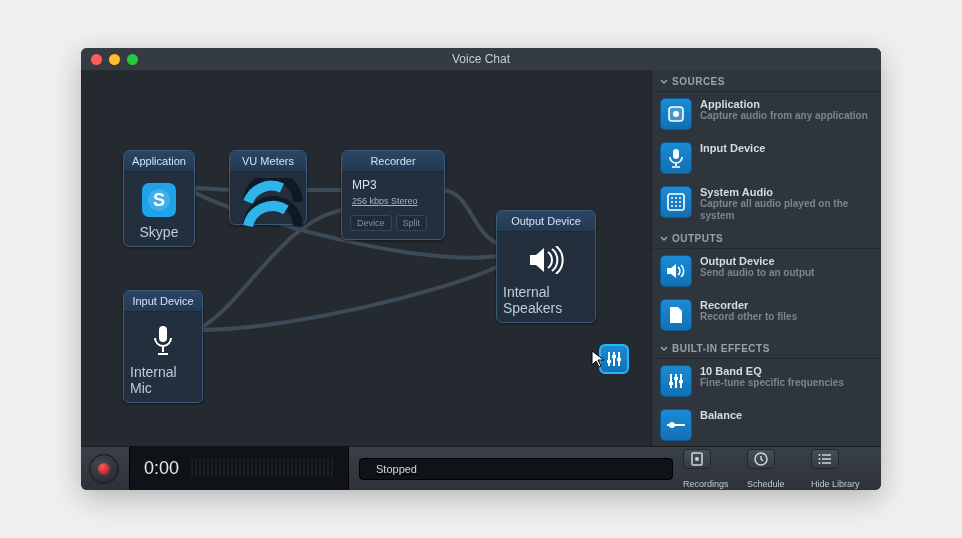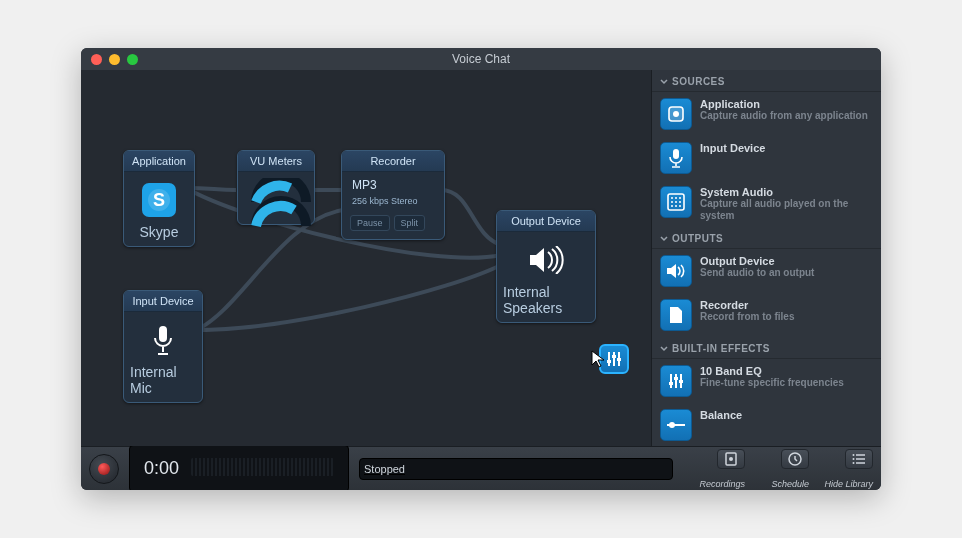--- a/index.html
+++ b/index.html
@@ -11,42 +11,42 @@
   .tl.red{background:#ff5f57;} .tl.yel{background:#febc2e;} .tl.grn{background:#28c840;}
   .title { position:absolute; left:0; right:0; text-align:center; color:#c5cbd2; font-size:12px; }
   .body { display:flex; height: calc(100% - 22px - 44px); }
   .canvas { flex:1; background:#252a31; position:relative; overflow:hidden; }
   svg.wires { position:absolute; inset:0; width:100%; height:100%; }
   .node { position:absolute; background:#232f3d; border:1px solid #3a5a78; border-radius:6px; box-shadow:0 1px 3px rgba(0,0,0,.5); }
   .node-head { background:linear-gradient(#2b4563,#243a53); color:#cfe3f5; font-size:11px; text-align:center; padding:4px 6px; border-radius:5px 5px 0 0; border-bottom:1px solid #1b2a3a;}
   .node-body { display:flex; flex-direction:column; align-items:center; padding:8px 6px 6px; gap:4px; }
   .node-icon { width:40px; height:40px; display:flex; align-items:center; justify-content:center; }
   .node-label { color:#b8cde0; font-size:14px; }
-  .rec-detail { color:#9bb6cf; font-size:9px; line-height:1.2; text-align:left; width:100%; padding:0 2px;}
+  .rec-detail { color:#9bb6cf; font-size:9px; line-height:1.2; text-align:left; width:100%; padding:0 2px;text-decoration:underline;}
   .rec-title { color:#cfe3f5; font-size:12px; padding:0 2px;}
   .rec-btns { display:flex; gap:4px; margin-top:4px;}
   .rec-btn { background:#1d2b3a; border:1px solid #33475b; color:#7b92a8; font-size:9px; padding:2px 6px; border-radius:3px; }
   .sidebar { width:230px; background:#2f353d; overflow-y:auto; border-left:1px solid #1a1e23;font-weight:bold;}
   .sec-head { display:flex; align-items:center; gap:4px; padding:6px 8px 4px; color:#9aa2ab; font-size:10px; letter-spacing:.5px; border-bottom:1px solid #252a30;}
   .lib-item { display:flex; gap:8px; padding:6px 8px; }
   .lib-icon { flex:0 0 32px; width:32px; height:32px; background:linear-gradient(#1a8bd4,#1270b4); border-radius:5px; display:flex; align-items:center; justify-content:center; border:1px solid #0d5a92;}
   .lib-text { display:flex; flex-direction:column; }
   .lib-name { color:#d5dbe2; font-size:11px; }
   .lib-desc { color:#7c848e; font-size:10px; line-height:1.15; }
   .toolbar { height:44px; background:linear-gradient(#3a4048,#2d3238); border-top:1px solid #1a1e23; display:flex; align-items:center; padding:0 8px; gap:10px;}
   .rec-button { width:30px; height:30px; border-radius:50%; background:radial-gradient(circle at 40% 35%, #444a52, #1f2329); border:1px solid #14171b; display:flex; align-items:center; justify-content:center;}
   .rec-dot { width:12px; height:12px; border-radius:50%; background:radial-gradient(circle at 35% 30%, #ff5a5a, #8c1313);}
   .time-panel { background:#0f1216; border:1px solid #000; border-radius:4px; padding:12px 14px; display:flex; gap:12px; min-width:220px;}
   .timecode { color:#e3e8ee; font-size:18px; font-weight:300;}
   .meter { flex:1; height:18px; background:repeating-linear-gradient(90deg,#1a1f25,#1a1f25 2px,#0f1216 2px,#0f1216 4px); border-radius:2px;}
-  .status-panel { background:#0f1216; border:1px solid #000; border-radius:4px; padding:4px 4px; flex:1; display:flex; flex-direction:column; justify-content:center; min-width:0;text-decoration:underline;}
+  .status-panel { background:#0f1216; border:1px solid #000; border-radius:4px; padding:4px 16px; flex:1; display:flex; flex-direction:column; justify-content:center; min-width:0;text-decoration:underline;}
   .status-l1{color:#cfd5dc; font-size:11px;}
   .status-l2{color:#8e959e; font-size:10px; white-space:nowrap; overflow:hidden; text-overflow:ellipsis;}
   .tb-btns{display:flex; gap:2px;}
-  .tb-btn{width:62px; display:flex; flex-direction:column; align-items:flex-end; gap:10px; color:#c3c9d0; font-size:9px;font-style:italic;}
+  .tb-btn{width:62px; display:flex; flex-direction:column; align-items:flex-start; gap:10px; color:#c3c9d0; font-size:9px;}
   .tb-ico{width:28px; height:20px; background:linear-gradient(#484f58,#343a42); border:1px solid #22272d; border-radius:4px; display:flex; align-items:center; justify-content:center;}
   .drag-chip{ position:absolute; width:30px; height:30px; background:linear-gradient(#1a8bd4,#1270b4); border:2px solid #2bb3ff; border-radius:6px; display:flex; align-items:center; justify-content:center;}
   .cursor{position:absolute; width:14px; height:18px;}
   .vu-arc{width:52px; height:40px; position:relative;}
   .sidebar::-webkit-scrollbar{width:0;}
   .sm-ico{color:#fff;}
 </style>
 </head>
 <body>
 
@@ -80,41 +80,41 @@
             <svg width="34" height="34" viewBox="0 0 34 34">
                 <rect width="34" height="34" rx="7" fill="#1ea3e8"></rect>
                 <circle cx="17" cy="17" r="11" fill="#fff" opacity=".15"></circle>
                 <text x="17" y="23" text-anchor="middle" font-size="18" font-weight="bold" fill="#fff">S</text>
               </svg>
           </div>
           <div class="node-label">Skype</div>
         </div>
       </div>
 
-      <div class="node" style="left:156px; top:80px; width:78px;">
+      <div class="node" style="left:148px; top:80px; width:78px;">
         <div class="node-head">VU Meters</div>
         <div class="node-body" style="padding:6px 4px;">
           <div class="vu-arc">
             <svg width="62" height="50" viewBox="0 0 62 50">
               <path d="M6 24 A25 25 0 0 1 56 24" stroke="#0e1a26" stroke-width="10" fill="none"></path>
               <path d="M6 24 A25 25 0 0 1 40 10" stroke="#2fb4ea" stroke-width="10" fill="none"></path>
               <path d="M6 48 A25 25 0 0 1 56 48" stroke="#0e1a26" stroke-width="10" fill="none"></path>
               <path d="M6 48 A25 25 0 0 1 44 32" stroke="#2fb4ea" stroke-width="10" fill="none"></path>
             </svg>
           </div>
         </div>
       </div>
 
       <div class="node" style="left:260px; top:80px; width:104px;">
         <div class="node-head">Recorder</div>
         <div class="node-body" style="align-items:flex-start; padding:6px 8px 8px;">
           <div class="rec-title">MP3</div>
           <div class="rec-detail">256 kbps Stereo</div>
           <div class="rec-btns">
-            <div class="rec-btn">Pause</div>
+            <div class="rec-btn">Device</div>
             <div class="rec-btn">Split</div>
           </div>
         </div>
       </div>
 
       <div class="node" style="left:415px; top:140px; width:100px;">
         <div class="node-head">Output Device</div>
         <div class="node-body">
           <div class="node-icon">
             <svg width="36" height="28" viewBox="0 0 36 28">
@@ -231,21 +231,21 @@
             </div>
           </div>
           <div class="lib-item">
             <div class="lib-icon">
               <svg width="16" height="18" viewBox="0 0 16 18">
                 <path d="M2 1h8l4 4v12H2z" fill="#fff"></path>
               </svg>
             </div>
             <div class="lib-text">
               <div class="lib-name">Recorder</div>
-              <div class="lib-desc">Record from to files</div>
+              <div class="lib-desc">Record other to files</div>
             </div>
           </div>
           <div class="sec-head">
             <svg width="8" height="8" viewBox="0 0 8 8">
               <path d="M1 2l3 3 3-3" stroke="#9aa2ab" stroke-width="1.5" fill="none"></path>
             </svg>
             <span>BUILT-IN EFFECTS</span>
           </div>
           <div class="lib-item">
             <div class="lib-icon">

